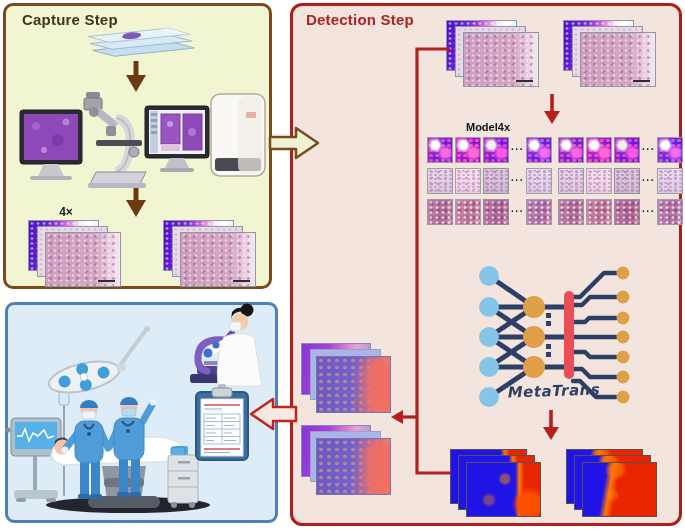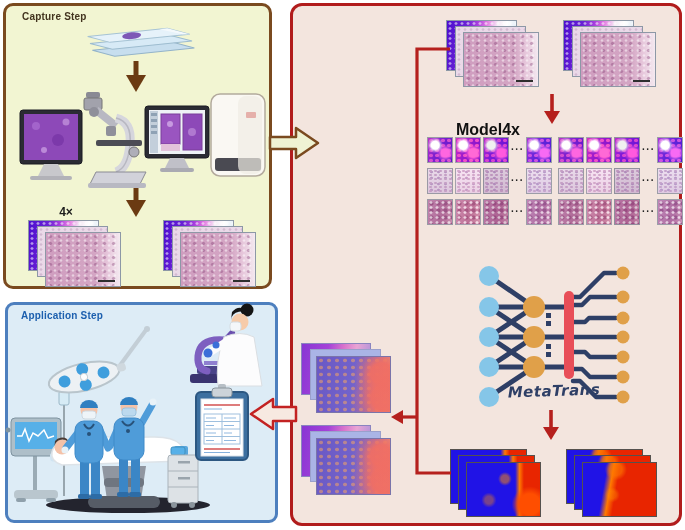--- a/index.html
+++ b/index.html
@@ -13,21 +13,21 @@
     background:#f2f5d2; border:3px solid #7a4a1f; border-radius:10px;
   }
   #panel-detection {
     left:290px; top:3px; width:392px; height:523px;
     background:#f3e5de; border:3px solid #b11c1c; border-radius:12px;
   }
   #panel-application {
     left:5px; top:302px; width:273px; height:221px;
     background:#ddecf6; border:3px solid #4d7fbe; border-radius:9px;
   }
-  .panel-title { position:absolute; font-size:10px; font-weight:bold; letter-spacing:.2px; }
+  .panel-title { position:absolute; font-size:15px; font-weight:bold; letter-spacing:.2px; }
   #title-capture { left:22px; top:11px; color:#43341f; }
   #title-detection { left:306px; top:11px; color:#b22222; }
   #title-application { left:21px; top:310px; color:#1c5fae; }
 
   
   .stack { position:absolute; width:94px; height:68px; }
   .stack .layer { position:absolute; box-sizing:border-box; border:1px solid #8d98a6; }
   .stack .l-back  { left:0; top:0; width:71px; height:51px; }
   .stack .l-mid   { left:9px; top:6px; width:71px; height:51px; }
   .stack .l-front { left:17px; top:12px; width:76px; height:55px; }
@@ -76,21 +76,21 @@
     background-image:
       radial-gradient(circle at 45% 12%, rgba(255,120,0,.65) 0 10%, transparent 18%),
       radial-gradient(circle at 40% 60%, rgba(255,140,0,.45) 0 7%, transparent 14%),
       linear-gradient(100deg,#2013e6 0%,#2013e6 30%,#ff7a00 38%,#e82500 46%,#e82500 100%);
   }
 
   
   .mag-label { position:absolute; width:44px; text-align:center; font-size:12px; font-weight:bold; color:#1c1c1c; }
   #label-4x  { left:44px; top:205px; }
   #label-10x { left:174px; top:221px; }
-  .model-label { position:absolute; width:122px; text-align:center; font-size:16px; font-weight:bold; color:#111; }
+  .model-label { position:absolute; width:122px; text-align:center; font-size:11px; font-weight:bold; color:#111; }
   #model-a { left:427px; top:121px; }
   #model-b { left:558px; top:121px; }
   #metatrans {
     position:absolute; left:501px; top:382px; width:106px; text-align:center;
     font-family:"DejaVu Sans", sans-serif; font-size:15px; font-weight:bold; font-style:italic;
     color:#2e3f66; transform:rotate(-2deg); letter-spacing:.5px;
   }
 
   
   .patch-grid { position:absolute; display:flex; flex-direction:column; gap:5px; }
@@ -130,21 +130,21 @@
 </head>
 <body>
 
 <div id="figure">
 
   <div class="panel" id="panel-capture"></div>
   <div class="panel" id="panel-detection"></div>
   <div class="panel" id="panel-application"></div>
 
   <div class="panel-title" id="title-capture">Capture Step</div>
-  <div class="panel-title" id="title-application">Application Step</div>
+  <div class="panel-title" id="title-detection">Detection Step</div>
 
   <div class="mag-label" id="label-4x">4×</div>
   <div class="mag-label" id="label-10x">10×</div>
 
   <div class="stack" style="left:28px;top:220px">
     <div class="layer l-back hist-back"></div>
     <div class="layer l-mid hist-mid"></div>
     <div class="layer l-front hist-front">
         <i class="scalebar"></i>
       </div>

